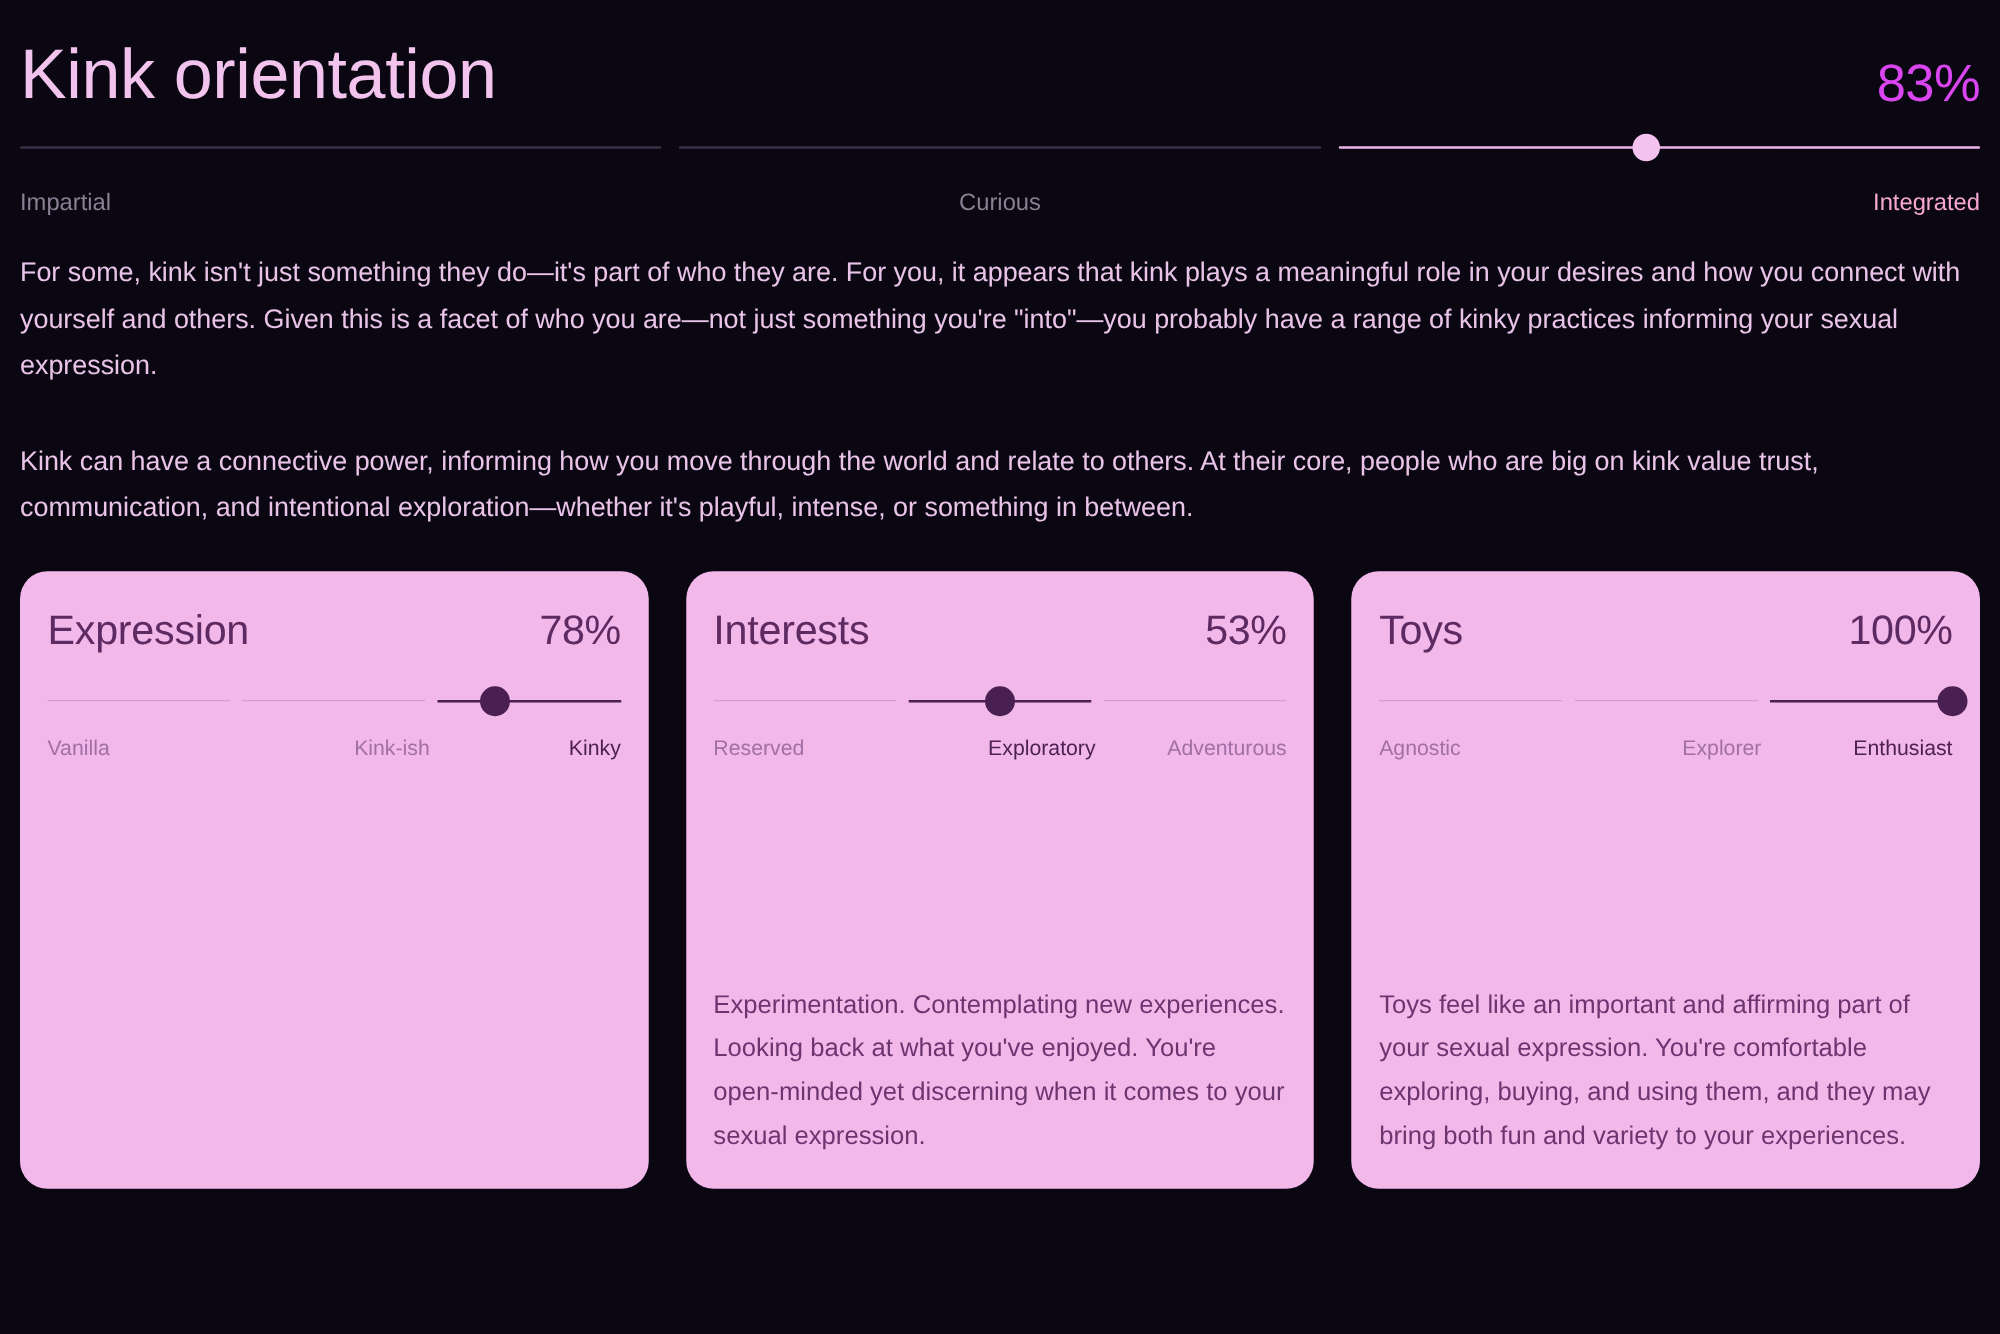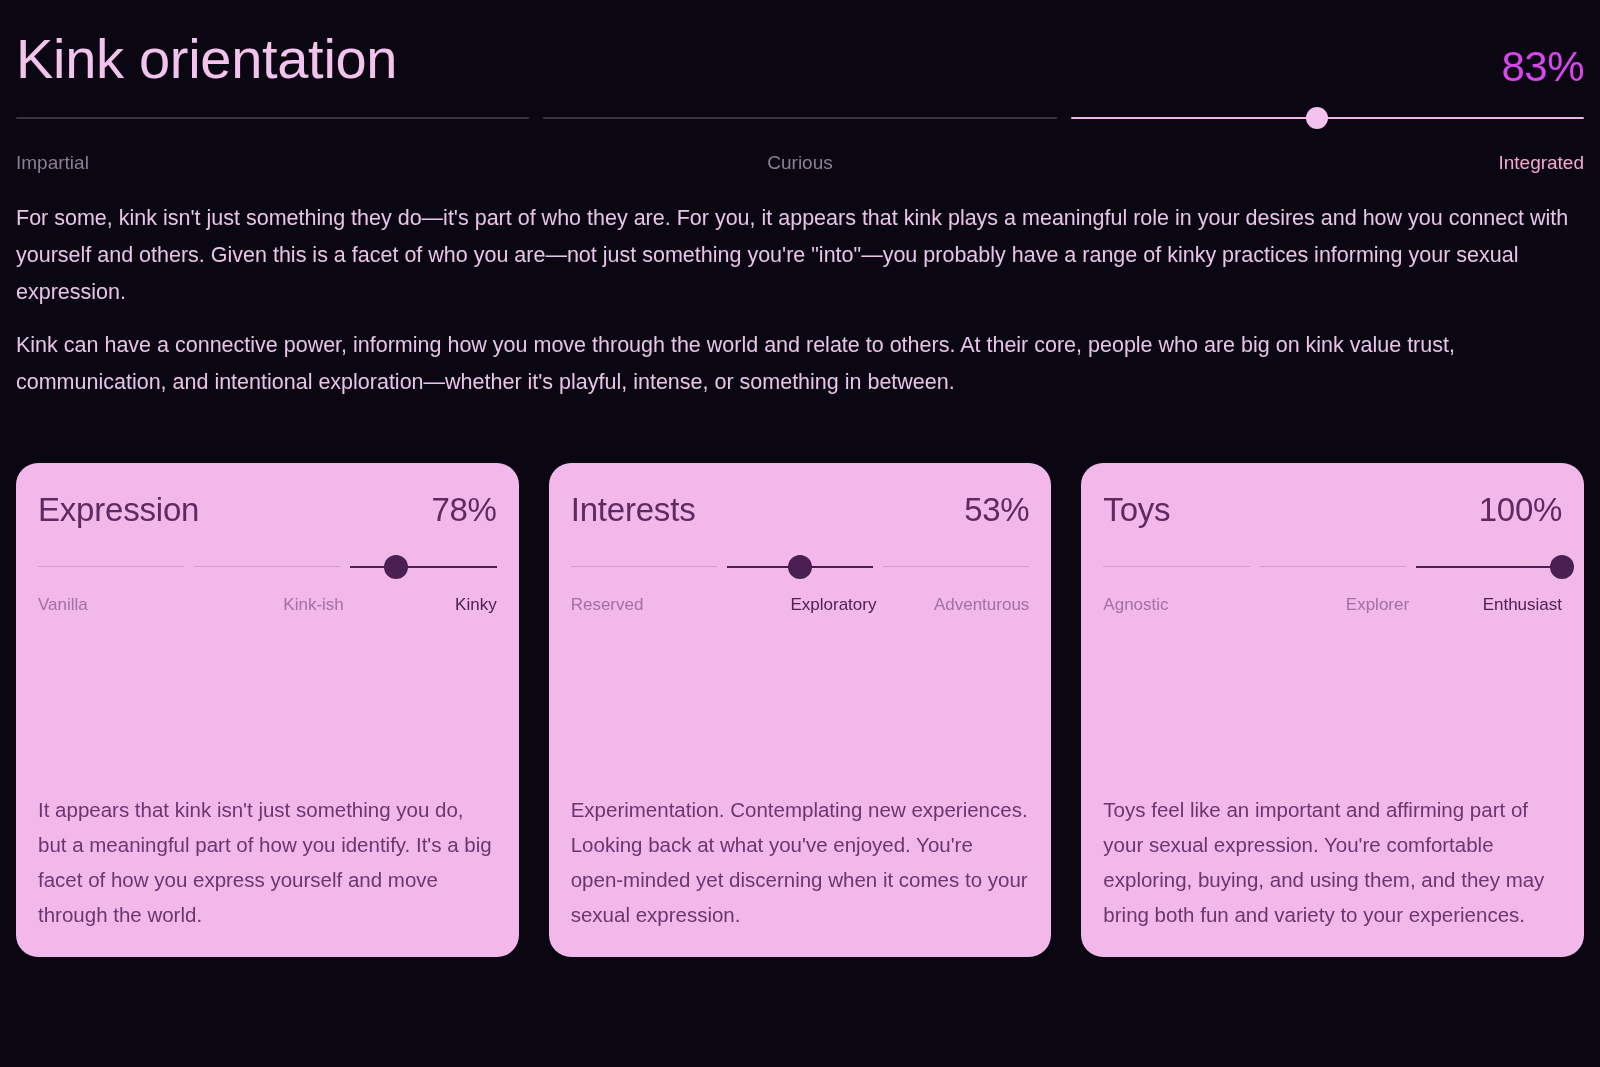--- a/index.html
+++ b/index.html
@@ -45,25 +45,25 @@
   .mlabels .l { flex:1 1 0; text-align:left; }
   .mlabels .c { flex:1 1 0; text-align:center; }
   .mlabels .r { flex:1 1 0; text-align:right; color:#f9a8d4; }
 
   
   .intro { margin-top:26px; }
   .intro p {
     font-size:21.5px; line-height:1.72; color:#e9c4e8;
     font-stretch:condensed; letter-spacing:0px;
   }
-  .intro p + p { margin-top:16px; }
+  .intro p + p { margin-top:40px; }
 
   
   .cards {
-    display:flex; gap:30px; margin-top:62px;
+    display:flex; gap:30px; margin-top:32px;
   }
   .card {
     flex:1 1 0;
     background:#f3b8ea;
     border-radius:22px;
     height:494px;
     padding:28px 22px 24px 22px;
     display:flex; flex-direction:column;
     position:relative;
   }
@@ -136,21 +136,20 @@
           <div class="cseg"></div>
           <div class="cseg active"></div>
         </div>
         <div class="cthumb" style="left:78%"></div>
       </div>
       <div class="clabels">
         <span class="s0">Vanilla</span>
         <span class="s1">Kink-ish</span>
         <span class="s2 on">Kinky</span>
       </div>
-      <div class="card-body">It appears that kink isn't just something you do, but a meaningful part of how you identify. It's a big facet of how you express yourself and move through the world.</div>
     </div>
 
     <div class="card">
       <div class="card-top">
         <div class="card-title">Interests</div>
         <div class="card-pct">53%</div>
       </div>
       <div class="cslider">
         <div class="ctrack">
           <div class="cseg"></div>

